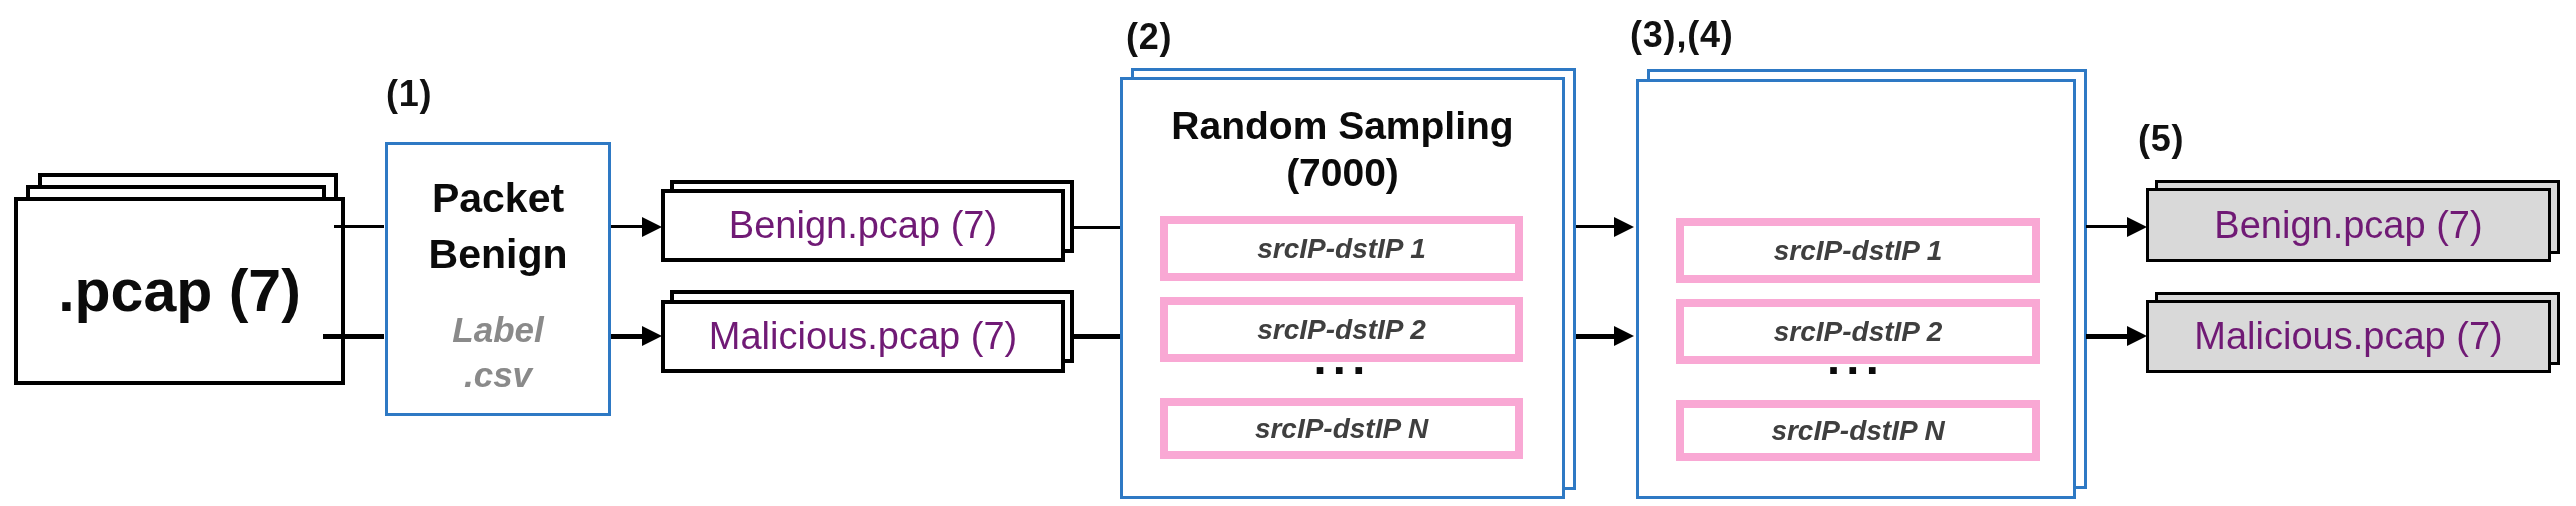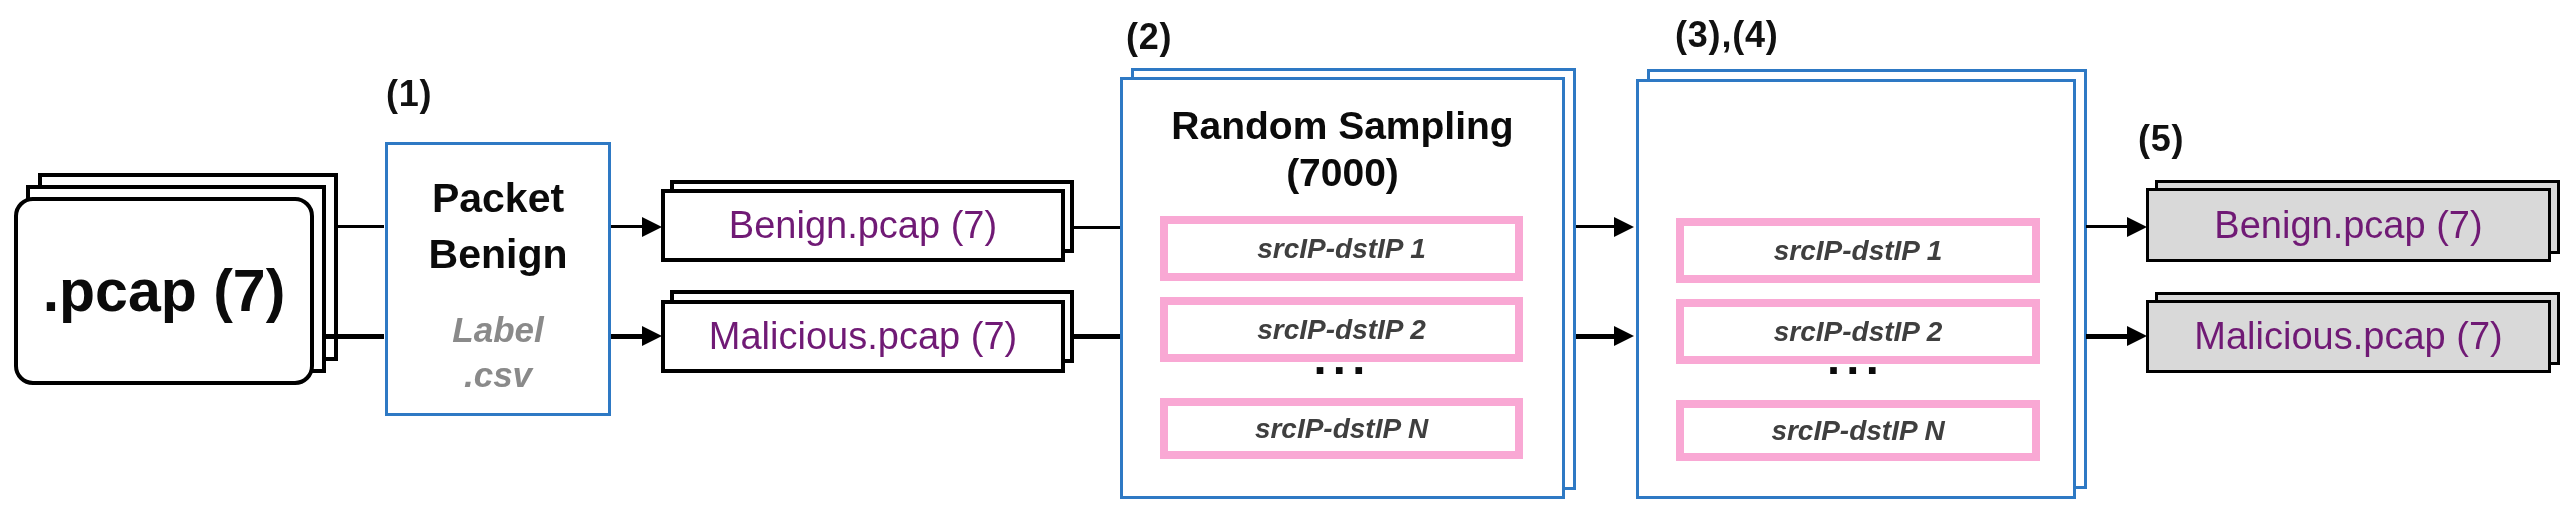--- a/index.html
+++ b/index.html
@@ -31,21 +31,21 @@
   .dots{font-size:47px;font-weight:bold;color:#0b0b0b;letter-spacing:6.3px;line-height:47px;text-align:center;}
   .fcenter{display:flex;align-items:center;justify-content:center;}
 </style>
 </head>
 <body>
 
 <div id="canvas">
 
   <div class="abs sheet" style="left:38px;top:173px;width:300px;height:188px;"></div>
   <div class="abs sheet" style="left:26px;top:185px;width:300px;height:188px;"></div>
-  <div class="abs sheet fcenter" style="left:14px;top:197px;width:300px;height:188px;border-radius:19px;">
+  <div class="abs sheet fcenter" style="left:14px;top:197px;width:331px;height:188px;">
     <span class="biglabel">.pcap (7)</span>
   </div>
 
   <div class="abs hline" style="left:334px;top:225px;width:50px;height:3.2px;"></div>
   <div class="abs hline" style="left:323px;top:334px;width:61px;height:4.7px;"></div>
 
   <div class="abs steplabel" style="left:386px;top:73px;">(1)</div>
   <div class="abs bluebox" style="left:385px;top:142px;width:226px;height:274px;">
     <div class="abs dividertitle" style="left:0;top:25px;width:100%;">
       <div>Packet</div>
@@ -91,21 +91,21 @@
     <div class="abs itembox" style="left:37px;top:318px;width:363px;height:61px;">
       <span class="itemtext">srcIP-dstIP N</span>
     </div>
   </div>
 
   <div class="abs hline" style="left:1576px;top:225px;width:41px;height:3.2px;"></div>
   <div class="abs ahead" style="left:1614px;top:217px;"></div>
   <div class="abs hline" style="left:1576px;top:334px;width:41px;height:4.7px;"></div>
   <div class="abs ahead" style="left:1614px;top:326px;"></div>
 
-  <div class="abs steplabel" style="left:1630px;top:14px;margin-left:45px;">(3),(4)</div>
+  <div class="abs steplabel" style="left:1630px;top:14px;">(3),(4)</div>
   <div class="abs bluebox" style="left:1647px;top:69px;width:440px;height:420px;"></div>
   <div class="abs bluebox" style="left:1636px;top:79px;width:440px;height:420px;">
     <div class="abs boxtitle" style="left:75px;top:20.5px;width:331px;text-align:left;line-height:46px;">
     </div>
     <div class="abs itembox" style="left:37px;top:136px;width:364px;height:65px;">
       <span class="itemtext">srcIP-dstIP 1</span>
     </div>
     <div class="abs itembox" style="left:37px;top:217px;width:364px;height:65px;">
       <span class="itemtext">srcIP-dstIP 2</span>
     </div>

